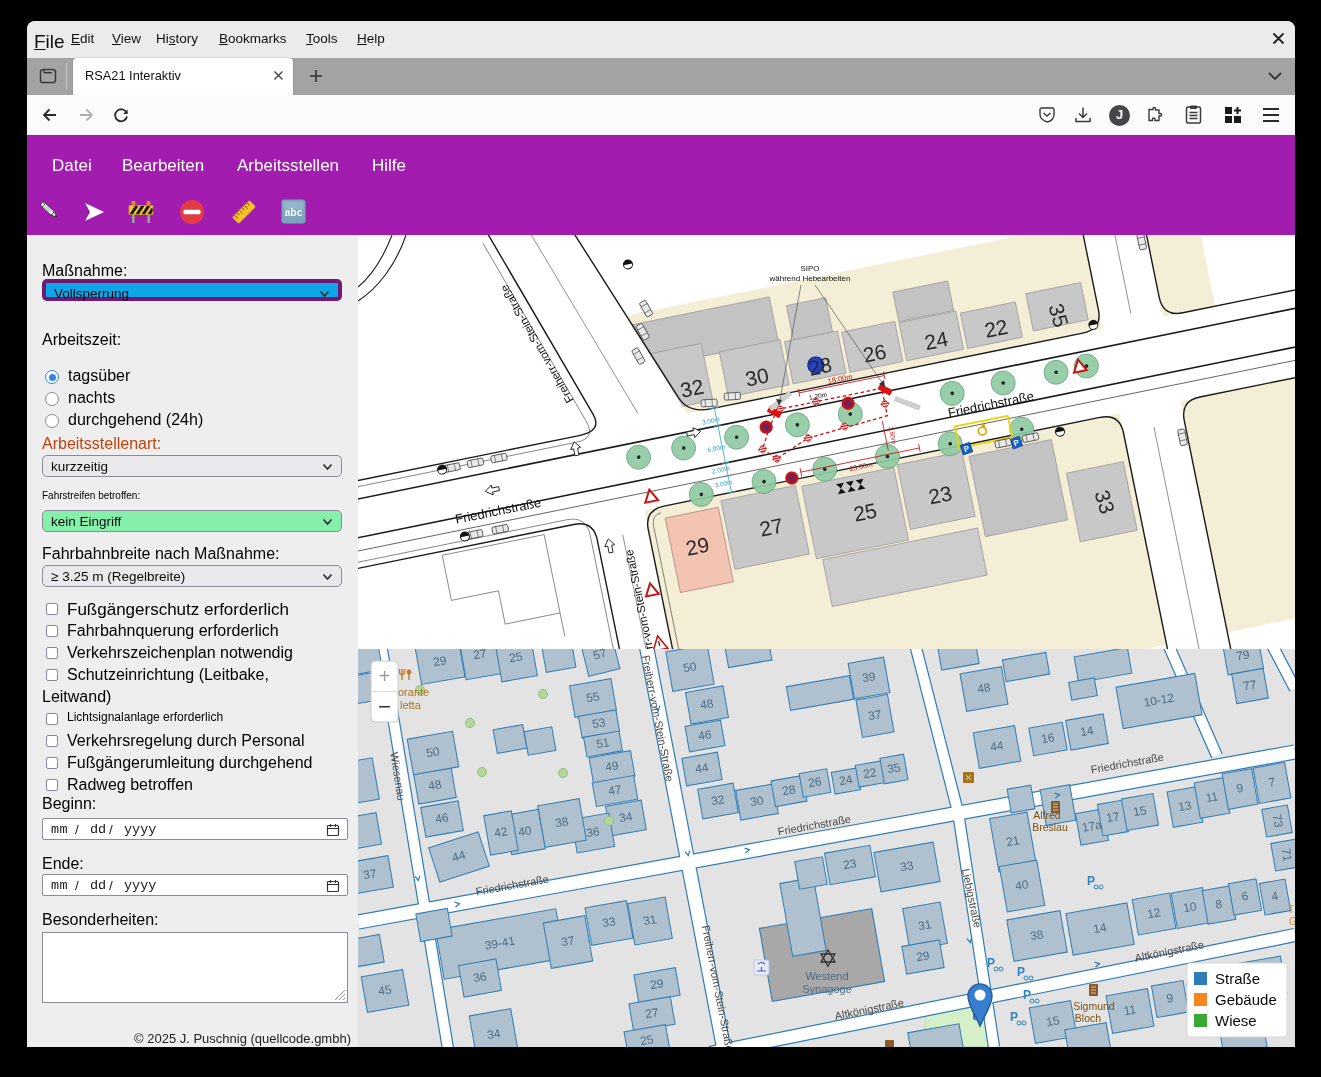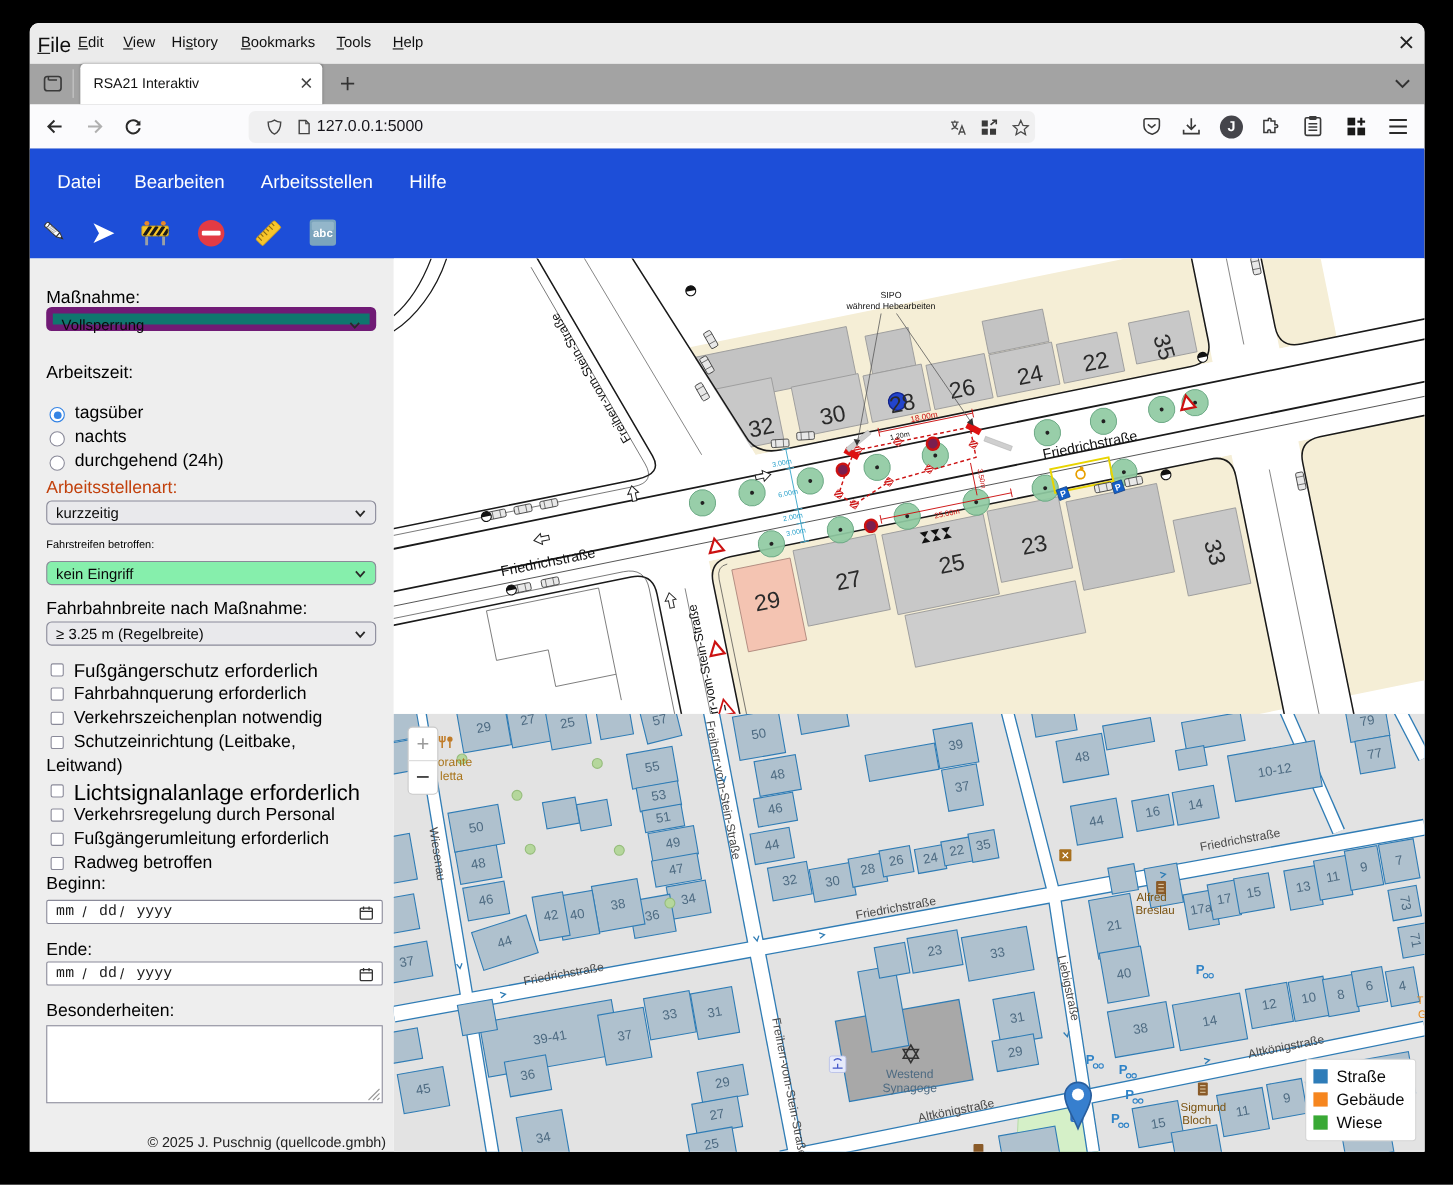--- a/index.html
+++ b/index.html
@@ -40,43 +40,20 @@
       <svg style="position:absolute;left:13px;top:10px" width="20" height="20" viewBox="0 0 20 20">
         <path d="M16,10 L4.5,10 M9.5,4.5 L4,10 L9.5,15.5" stroke="#2a2a2a" stroke-width="1.8" fill="none"></path>
       </svg>
       <svg style="position:absolute;left:49px;top:10px" width="20" height="20" viewBox="0 0 20 20">
         <path d="M4,10 L15.5,10 M10.5,4.5 L16,10 L10.5,15.5" stroke="#b0b0b0" stroke-width="1.8" fill="none"></path>
       </svg>
       <svg style="position:absolute;left:84px;top:10px" width="20" height="20" viewBox="0 0 20 20" fill="none">
         <path d="M 15.8,8.3 A 6,6 0 1 0 16,11.5" stroke="#2a2a2a" stroke-width="1.8"></path>
         <path d="M 16.6,4.5 L 16.6,9 L 12.1,9 Z" fill="#2a2a2a"></path>
       </svg>
-      <div style="position:absolute;left:199px;top:6px;width:715px;height:29px;background:#f0f0f1;border-radius:6px">
-        <svg style="position:absolute;left:16px;top:7px" width="15" height="15" viewBox="0 0 15 15" fill="none">
-          <path d="M7.5,1.2 C 9.5,2.5 11.5,3 13.2,3 C 13.2,8 12,12 7.5,13.9 C 3,12 1.8,8 1.8,3 C 3.5,3 5.5,2.5 7.5,1.2 Z" stroke="#444" stroke-width="1.3"></path>
-        </svg>
-        <svg style="position:absolute;left:43px;top:7px" width="15" height="15" viewBox="0 0 15 15" fill="none">
-          <path d="M3,1.5 L9,1.5 L12,4.5 L12,13.5 L3,13.5 Z" stroke="#444" stroke-width="1.3"></path>
-          <path d="M9,1.5 L9,4.5 L12,4.5" stroke="#444" stroke-width="1.1"></path>
-        </svg>
-        <span style="position:absolute;left:62px;top:6px;font-size:14.5px;color:#15141a">127.0.0.1:5000</span>
-        <svg style="position:absolute;left:637px;top:7px" width="16" height="16" viewBox="0 0 16 16" fill="none" stroke="#4a4a4a" stroke-width="1.2">
-          <path d="M1.5,3 h7 M5,1.5 v1.5 M3,3 c 0,3 2,5.5 5,6.5 M7,3 c 0,3 -2,5.5 -5,6.5"></path>
-          <path d="M8.5,14.5 L11.5,6.5 L14.5,14.5 M9.6,12 h 3.8"></path>
-        </svg>
-        <svg style="position:absolute;left:665px;top:7px" width="16" height="16" viewBox="0 0 16 16">
-          <rect x="1.5" y="1.5" width="5.5" height="5.5" fill="#3a3a3a"></rect>
-          <rect x="1.5" y="9" width="5.5" height="5.5" fill="#3a3a3a"></rect>
-          <rect x="9" y="9" width="5.5" height="5.5" fill="#3a3a3a"></rect>
-          <path d="M9.5,5.5 L14.5,1.5 M11,1.3 L14.7,1.3 L14.7,5" stroke="#3a3a3a" stroke-width="1.5" fill="none"></path>
-        </svg>
-        <svg style="position:absolute;left:694px;top:7px" width="16" height="16" viewBox="0 0 16 16" fill="none">
-          <path d="M8,1.5 L10,6 L14.8,6.4 L11.2,9.6 L12.3,14.4 L8,11.8 L3.7,14.4 L4.8,9.6 L1.2,6.4 L6,6 Z" stroke="#4a4a4a" stroke-width="1.2"></path>
-        </svg>
-      </div>
       <svg style="position:absolute;left:1010px;top:10px" width="20" height="20" viewBox="0 0 20 20" fill="none">
         <path d="M3,4.5 C3,3.7 3.7,3 4.5,3 h 11 c 0.8,0 1.5,0.7 1.5,1.5 v 5 c 0,4 -3,6.5 -6.5,7.5 C7,16 3,13.5 3,9.5 Z" stroke="#3a3a3a" stroke-width="1.4"></path>
         <path d="M6.5,8 L10,11 L13.5,8" stroke="#3a3a3a" stroke-width="1.4"></path>
       </svg>
       <svg style="position:absolute;left:1046px;top:10px" width="20" height="20" viewBox="0 0 20 20" fill="none" stroke="#3a3a3a" stroke-width="1.5">
         <path d="M10,2.5 L10,12 M6,8.5 L10,12.5 L14,8.5 M3,13 L3,16.5 L17,16.5 L17,13"></path>
       </svg>
       <div style="position:absolute;left:1082px;top:10px;width:21px;height:21px;border-radius:50%;background:#45454b">
         <span style="position:absolute;left:7px;top:2px;font-size:13px;font-weight:bold;color:#fff">J</span>
       </div>
@@ -91,21 +68,21 @@
       <svg style="position:absolute;left:1196px;top:10px" width="20" height="20" viewBox="0 0 20 20">
         <rect x="2" y="2" width="7" height="7" fill="#1a1a1a"></rect>
         <rect x="2" y="11" width="7" height="7" fill="#1a1a1a"></rect>
         <rect x="11" y="11" width="7" height="7" fill="#1a1a1a"></rect>
         <path d="M14.5,2 v 7 M11,5.5 h 7" stroke="#1a1a1a" stroke-width="2"></path>
       </svg>
       <svg style="position:absolute;left:1234px;top:11px" width="20" height="18" viewBox="0 0 20 18">
         <path d="M2,3 h 16 M2,9 h 16 M2,15 h 16" stroke="#2a2a2a" stroke-width="1.8"></path>
       </svg>
     </div>
-<div style="position:absolute;left:0;top:114px;width:1268px;height:100px;background:#1d4ed8">
+<div style="position:absolute;left:0;top:114px;width:1268px;height:100px;background:#a21caf">
       <span style="position:absolute;left:25px;top:21px;font-size:17px;color:#fff">Datei</span>
       <span style="position:absolute;left:95px;top:21px;font-size:17px;color:#fff">Bearbeiten</span>
       <span style="position:absolute;left:210px;top:21px;font-size:17px;color:#fff">Arbeitsstellen</span>
       <span style="position:absolute;left:345px;top:21px;font-size:17px;color:#fff">Hilfe</span>
       <svg style="position:absolute;left:11px;top:64px" width="24" height="24" viewBox="0 0 24 24">
         <g transform="rotate(-48 12 12)">
           <rect x="9.6" y="2.6" width="5" height="13" rx="0.8" fill="#fafafa" stroke="#333" stroke-width="0.9"></rect>
           <path d="M9.6,5 l5,1.5 M9.6,8 l5,1.5 M9.6,11 l5,1.5 M9.6,6.5 l5,1.5 M9.6,9.5 l5,1.5" stroke="#777" stroke-width="0.5"></path>
           <path d="M9.6,15.6 L12.1,21.2 L14.6,15.6 Z" fill="#f3f3f3" stroke="#333" stroke-width="0.9"></path>
           <path d="M11.3,18.9 L12.1,21.2 L12.9,18.9 Z" fill="#222"></path>
@@ -135,21 +112,21 @@
         </g>
       </svg>
       <svg style="position:absolute;left:254px;top:64px" width="25" height="25" viewBox="0 0 25 25">
         <rect x="0.5" y="0.5" width="24" height="24" rx="3" fill="#7ba4bd"></rect>
         <rect x="2.5" y="2.5" width="20" height="8" rx="1.5" fill="#93b6ca"></rect>
         <text x="12.5" y="16.5" font-size="10.5" font-weight="bold" fill="#fff" text-anchor="middle" font-family="Liberation Sans">abc</text>
       </svg>
     </div>
 <div style="position:absolute;left:0;top:214px;width:331px;height:812px;background:#eeeeee;overflow:hidden">
       <span style="position:absolute;left:15px;top:27px;font-size:16px;color:#000">Maßnahme:</span>
-      <div style="position:absolute;left:15px;top:44px;width:300px;height:22px;background:#0f766e;border:6px solid #701a75;border-radius:5px">
+      <div style="position:absolute;left:15px;top:44px;width:300px;height:22px;background:#0ea5e9;border:4px solid #701a75;border-radius:5px">
         <span style="position:absolute;left:8px;top:3px;font-size:13.5px;color:#0a0a0a">Vollsperrung</span>
         <svg style="position:absolute;right:8px;top:7px" width="11" height="8" viewBox="0 0 11 8">
           <path d="M1.5,1.5 L5.5,6 L9.5,1.5" stroke="#2a2a2a" stroke-width="1.6" fill="none"></path>
         </svg>
       </div>
       <span style="position:absolute;left:15px;top:96px;font-size:16px;color:#000">Arbeitszeit:</span>
       <div style="position:absolute;left:18px;top:135px;width:14px;height:14px;border-radius:50%;border:1.5px solid #3584e4;background:#fff"></div>
       <div style="position:absolute;left:21.5px;top:138.5px;width:7px;height:7px;border-radius:50%;background:#3584e4"></div>
       <span style="position:absolute;left:41px;top:132px;font-size:16px;color:#000">tagsüber</span>
       <div style="position:absolute;left:18px;top:157px;width:14px;height:14px;border-radius:50%;border:1.5px solid #8a8a99;background:#fff"></div>
@@ -180,25 +157,25 @@
       <div style="position:absolute;left:19px;top:368px;width:12px;height:12px;border:1px solid #8a8a99;border-radius:2px;background:#fff"></div>
       <span style="position:absolute;left:40px;top:365px;font-size:17px;color:#000">Fußgängerschutz erforderlich</span>
       <div style="position:absolute;left:19px;top:390px;width:12px;height:12px;border:1px solid #8a8a99;border-radius:2px;background:#fff"></div>
       <span style="position:absolute;left:40px;top:387px;font-size:16px;color:#000">Fahrbahnquerung erforderlich</span>
       <div style="position:absolute;left:19px;top:412px;width:12px;height:12px;border:1px solid #8a8a99;border-radius:2px;background:#fff"></div>
       <span style="position:absolute;left:40px;top:409px;font-size:16px;color:#000">Verkehrszeichenplan notwendig</span>
       <div style="position:absolute;left:19px;top:434px;width:12px;height:12px;border:1px solid #8a8a99;border-radius:2px;background:#fff"></div>
       <span style="position:absolute;left:40px;top:431px;font-size:16px;color:#000">Schutzeinrichtung (Leitbake,</span>
       <span style="position:absolute;left:15px;top:453px;font-size:16px;color:#000">Leitwand)</span>
       <div style="position:absolute;left:19px;top:478px;width:12px;height:12px;border:1px solid #8a8a99;border-radius:2px;background:#fff"></div>
-      <span style="position:absolute;left:40px;top:475px;font-size:20px;color:#000">Lichtsignalanlage erforderlich</span>
+      <span style="position:absolute;left:40px;top:475px;font-size:12px;color:#000">Lichtsignalanlage erforderlich</span>
       <div style="position:absolute;left:19px;top:500px;width:12px;height:12px;border:1px solid #8a8a99;border-radius:2px;background:#fff"></div>
       <span style="position:absolute;left:40px;top:497px;font-size:16px;color:#000">Verkehrsregelung durch Personal</span>
       <div style="position:absolute;left:19px;top:522px;width:12px;height:12px;border:1px solid #8a8a99;border-radius:2px;background:#fff"></div>
-      <span style="position:absolute;left:40px;top:519px;font-size:16px;color:#000">Fußgängerumleitung erforderlich</span>
+      <span style="position:absolute;left:40px;top:519px;font-size:16px;color:#000">Fußgängerumleitung durchgehend</span>
       <div style="position:absolute;left:19px;top:544px;width:12px;height:12px;border:1px solid #8a8a99;border-radius:2px;background:#fff"></div>
       <span style="position:absolute;left:40px;top:541px;font-size:16px;color:#000">Radweg betroffen</span>
       <span style="position:absolute;left:15px;top:560px;font-size:16px;color:#000">Beginn:</span>
       <div style="position:absolute;left:15px;top:583px;width:306px;height:22px;background:#fff;border:1px solid #8a8a99;border-radius:2px">
         <span style="position:absolute;left:8px;top:3px;font-size:13.5px;color:#1a1a1a;font-family:'Liberation Mono',monospace;letter-spacing:0.3px">mm</span>
         <span style="position:absolute;left:32px;top:3px;font-size:13.5px;color:#1a1a1a"> / </span>
         <span style="position:absolute;left:47px;top:3px;font-size:13.5px;color:#1a1a1a;font-family:'Liberation Mono',monospace">dd</span>
         <span style="position:absolute;left:66px;top:3px;font-size:13.5px;color:#1a1a1a"> / </span>
         <span style="position:absolute;left:81px;top:3px;font-size:13.5px;color:#1a1a1a;font-family:'Liberation Mono',monospace">yyyy</span>
         <svg style="position:absolute;right:7px;top:4px" width="14" height="14" viewBox="0 0 14 14" fill="none" stroke="#333" stroke-width="1.2">

